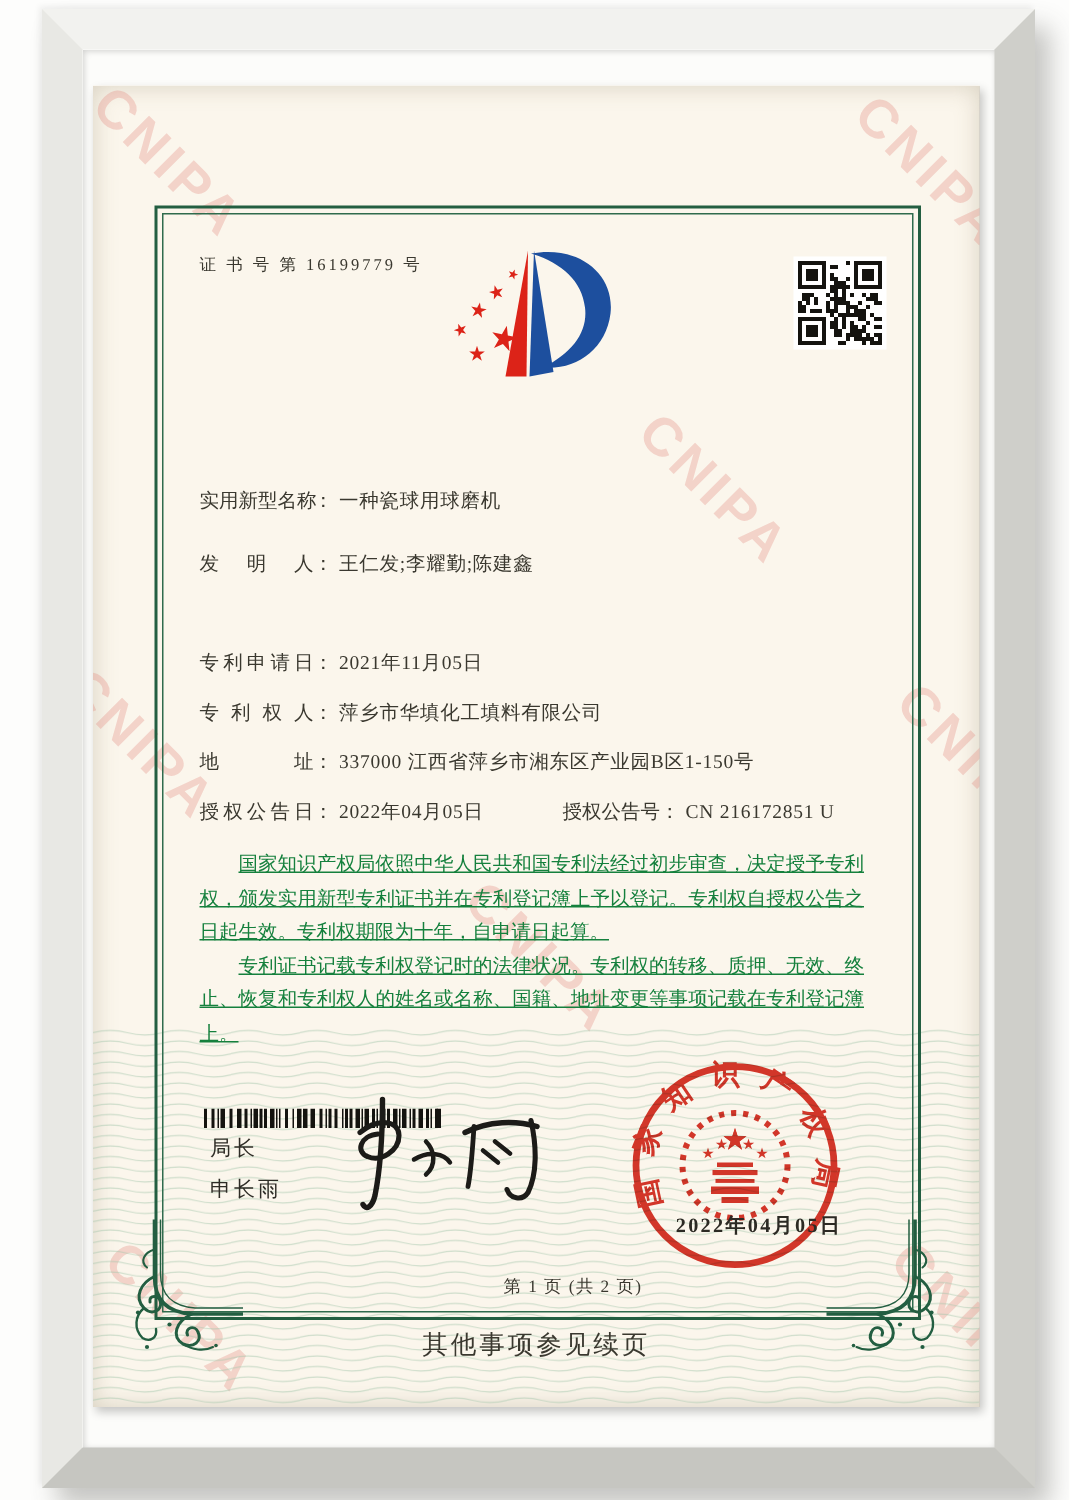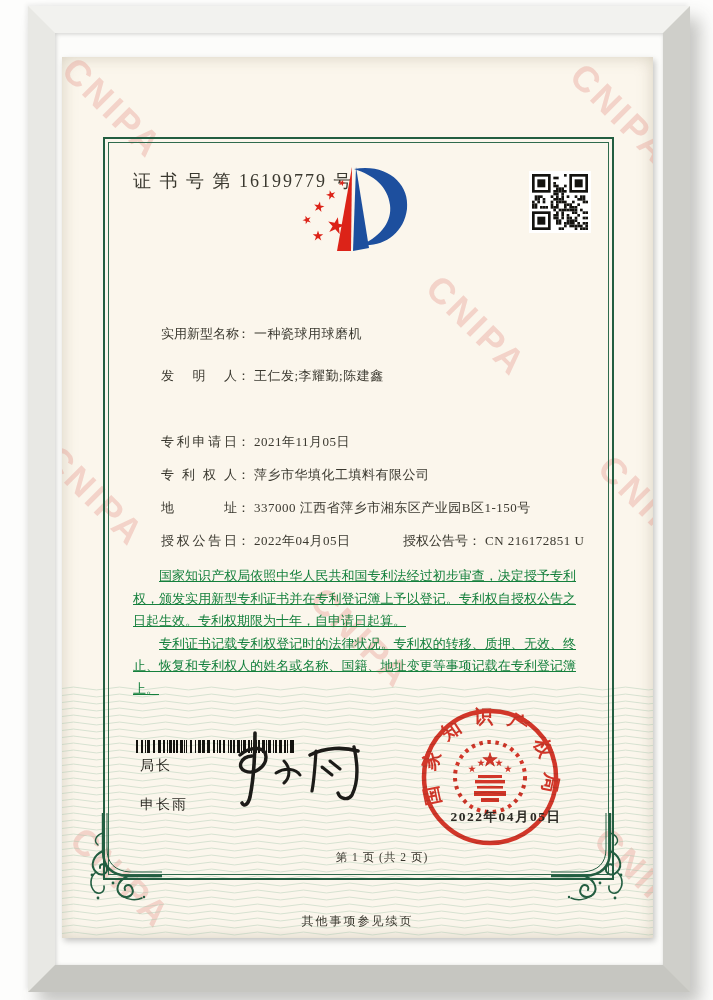--- a/index.html
+++ b/index.html
@@ -19,46 +19,46 @@
       font-size:36px;font-weight:bold;letter-spacing:3px;color:rgba(226,130,118,.30);
       transform:rotate(45deg);transform-origin:center;white-space:nowrap;pointer-events:none;}
   
   .waves{position:absolute;left:0;top:628px;pointer-events:none;}
   
   .border-outer{position:absolute;left:41px;top:80px;width:507px;height:739px;
                 border:2.5px solid #235e41;}
   .border-inner{position:absolute;inset:3px;border:1px solid #2f6b4d;}
   .corner-orn{position:absolute;pointer-events:none;}
   
-  .cert-no{position:absolute;left:71px;top:112px;font-size:18px;letter-spacing:2px;color:#3a382f;}
+  .cert-no{position:absolute;left:71px;top:112px;font-size:11px;letter-spacing:2px;color:#3a382f;}
   .logo{position:absolute;left:228px;top:106px;}
   .qr{position:absolute;left:467px;top:114px;width:62px;height:62px;background:#ffffff;
       display:flex;align-items:center;justify-content:center;}
   .title{position:absolute;left:41px;top:196px;width:507px;text-align:center;
          font-size:30px;font-weight:bold;letter-spacing:7px;color:#191914;text-indent:7px;}
-  .frow{position:absolute;left:71px;width:470px;font-size:13px;color:#3a382f;white-space:nowrap;margin-left:28px;}
+  .frow{position:absolute;left:71px;width:470px;font-size:13px;color:#3a382f;white-space:nowrap;}
   .flabel{display:inline-block;width:76px;text-align:justify;text-align-last:justify;
           vertical-align:bottom;}
   .fcolon{margin-right:4px;}
   .fval{letter-spacing:.5px;}
   .pair2{position:absolute;left:242px;top:0;text-align:right;}
   .body-text{position:absolute;left:71px;top:508px;width:443px;font-size:13px;
              line-height:22.6px;color:#15803d;text-align:justify;text-decoration:underline;}
   .body-text p{margin:0;text-indent:2em;}
   .barcode{position:absolute;left:74px;top:682px;}
   .director-label{position:absolute;left:78px;top:700px;font-size:14px;color:#2e2c26;letter-spacing:2px;text-align:center;}
-  .director-name{position:absolute;left:78px;top:727px;font-size:14px;color:#2e2c26;letter-spacing:2px;margin-top:12px;}
+  .director-name{position:absolute;left:78px;top:727px;font-size:14px;color:#2e2c26;letter-spacing:2px;}
   .signature{position:absolute;left:156px;top:668px;}
   .seal{position:absolute;left:354px;top:646px;opacity:.93;mix-blend-mode:multiply;}
   .seal-date{position:absolute;left:364px;top:751px;width:160px;text-align:center;
              font-size:13.5px;font-weight:bold;letter-spacing:1.5px;color:#2c2a24;z-index:5;}
   .page-info{position:absolute;left:41px;top:793px;width:558px;text-align:center;
              font-size:11.5px;color:#3a382f;letter-spacing:1px;}
   .footer-note{position:absolute;left:0;top:828px;width:591px;text-align:center;
-               font-size:12px;color:#3a382f;letter-spacing:2px;margin-top:28px;}
+               font-size:17px;color:#3a382f;letter-spacing:2px;}
 </style>
 </head>
 <body>
 
 <div class="shot">
   <div class="frame">
     <div class="paper">
 
       <div class="wm" style="left:-12px;top:30px;">CNIPA</div>
       <div class="wm" style="left:496px;top:36px;">CNIPA</div>

